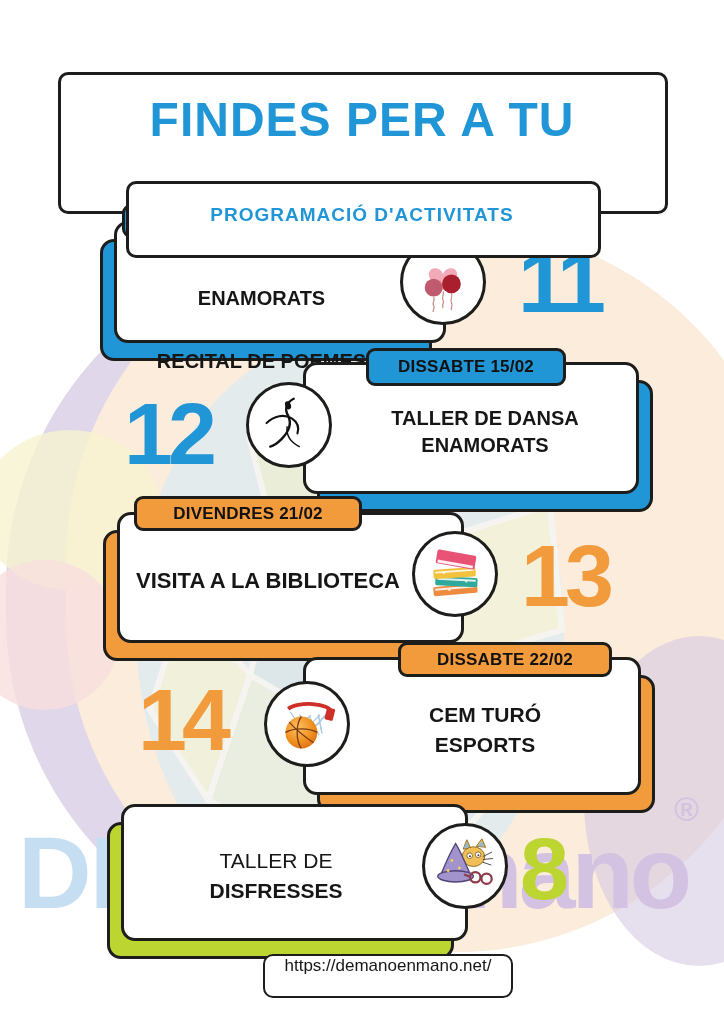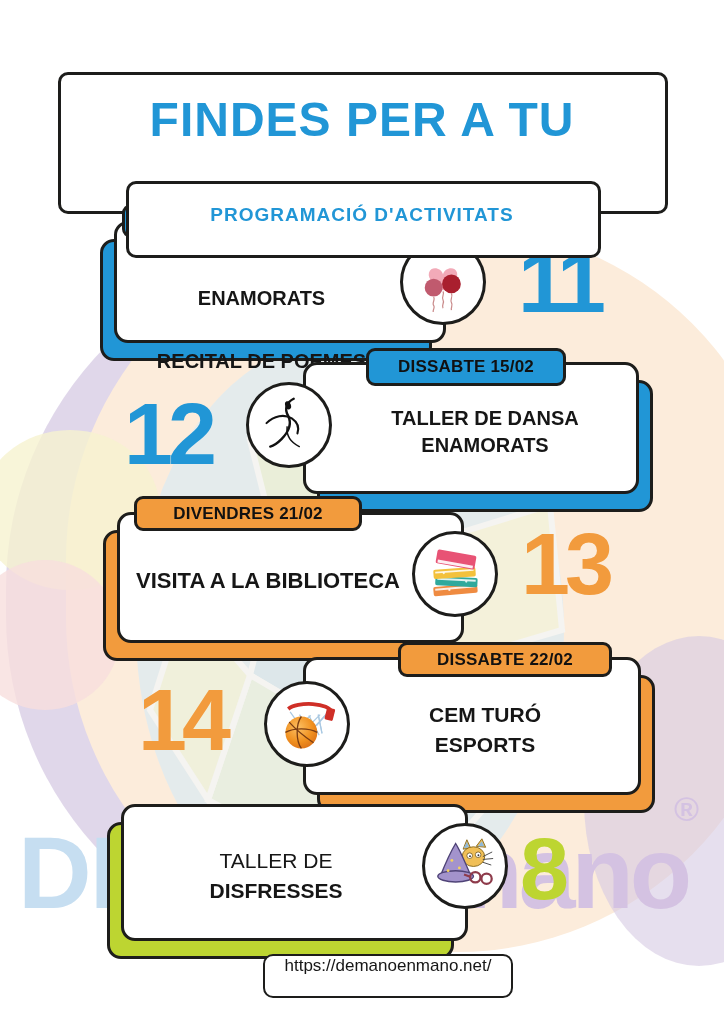--- a/index.html
+++ b/index.html
@@ -160,21 +160,21 @@
           </g>
         <g transform="rotate(10 33 17)">
             <rect x="12" y="9" width="42" height="15" rx="2" fill="#e85375"></rect>
             <rect x="14" y="20" width="38" height="3" fill="#fff" opacity=".9"></rect>
           </g>
         <circle cx="20" cy="31" r="1.2" fill="#fff" opacity=".8"></circle>
           <circle cx="44" cy="40" r="1.2" fill="#fff" opacity=".8"></circle>
           <circle cx="26" cy="49" r="1.2" fill="#fff" opacity=".8"></circle>
       </svg>
     </div>
-    <div class="big-number" style="left:521px; top:520px;">13</div>
+    <div class="big-number" style="left:521px; top:532px;">13</div>
   </div>
 
   <div class="event acc-orange">
     <div class="card-shadow" style="left:317px; top:675px; width:338px; height:138px;"></div>
     <div class="card" style="left:303px; top:657px; width:338px; height:138px;"></div>
     <div class="badge" style="left:398px; top:642px; width:214px; height:35px;">DISSABTE 22/02</div>
     <div class="card-text" style="left:335px; top:680px; width:300px; height:100px; font-size:21px; line-height:30px;">
       <span class="b">CEM TURÓ</span>
       <span class="b">ESPORTS</span>
     </div>

